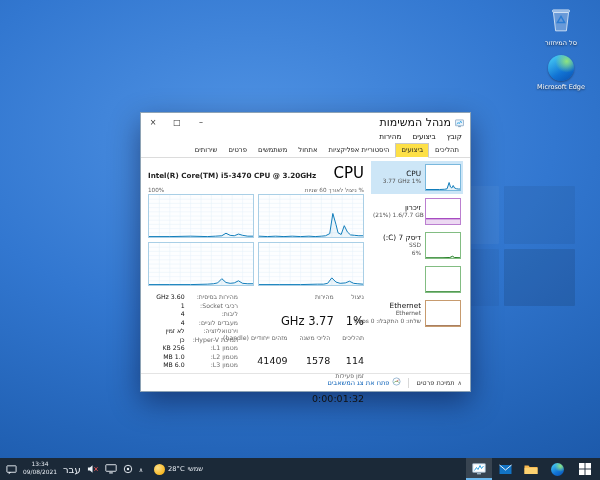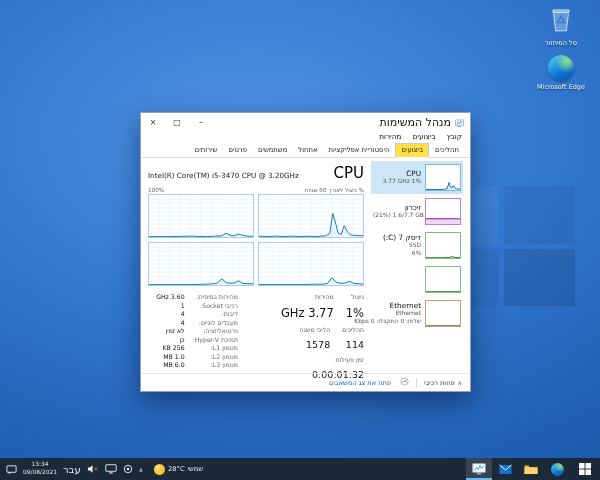--- a/index.html
+++ b/index.html
@@ -41,43 +41,43 @@
   .side-item.selected{background:#cde6f7;}
   .mini-chart{width:34px;height:25px;background:#fff;border:1px solid #999;flex:none;}
   .chart-svg{width:100%;height:100%;display:block;}
   .side-text{flex:1;min-width:0;text-align:right;}
   .side-title{font-size:7.3px;color:#111;line-height:1.3;}
   .side-line{font-size:5.9px;color:#555;line-height:1.35;unicode-bidi:plaintext;white-space:nowrap;}
 
   .main{flex:1;display:flex;flex-direction:column;min-width:0;}
   .cpu-header{display:flex;align-items:baseline;margin-top:3px;}
   .cpu-big{font-size:15px;color:#000;}
-  .cpu-device{font-size:7.2px;color:#222;margin-inline-start:auto;}
+  .cpu-device{font-size:7.2px;color:#222;margin-inline-start:auto;font-weight:bold;}
   .axis-row{display:flex;font-size:5.7px;color:#666;margin-top:5px;}
   .y-max{margin-inline-start:auto;}
   .chart-grid{display:grid;grid-template-columns:1fr 1fr;gap:4px;margin-top:1px;}
   .core-chart{height:42px;border:1px solid #a9cfe6;background:#fdfeff;}
 
   .stats{display:flex;gap:10px;margin-top:7px;flex:1;min-height:0;}
   .stats-right{width:116px;flex:none;}
   .stat-row{display:flex;gap:12px;}
   .stat-row + .stat-row{margin-top:6px;}
   .s-label{font-size:6.2px;color:#666;white-space:nowrap;}
-  .s-value{font-size:11.5px;color:#111;margin-top:6px;}
+  .s-value{font-size:11.5px;color:#111;margin-top:14px;}
   .stat-row.secondary .s-value{font-size:9.5px;}
   .details{flex:1;display:grid;grid-template-columns:max-content 42px;column-gap:8px;row-gap:1.5px;
     font-size:6.2px;align-content:start;}
   .d-lab{color:#6a6a6a;white-space:nowrap;}
   .d-val{color:#111;}
 
   .footer{height:17px;flex:none;border-top:1px solid #e4e4e4;display:flex;align-items:center;gap:7px;padding:0 8px;}
   .fewer{display:flex;align-items:center;gap:3px;font-size:6.6px;color:#333;}
   .caret{font-size:6px;color:#555;}
   .vdiv{width:1px;height:10px;background:#d8d8d8;}
-  .resmon{display:flex;align-items:center;gap:9px;font-size:6.6px;color:#0b61b8;}
+  .resmon{display:flex;align-items:center;gap:3px;font-size:6.6px;color:#0b61b8;}
 
   
   .taskbar{position:absolute;left:0;bottom:0;width:600px;height:22px;background:#1b2938;
     display:flex;align-items:center;direction:ltr;color:#e9eef4;}
   .tray{display:flex;align-items:center;gap:6px;padding:0 6px;height:100%;}
   .clock{font-size:5.9px;line-height:1.3;text-align:center;}
   .lang{font-size:10px;}
   .tray-ic{display:flex;align-items:center;justify-content:center;}
   .chev{font-size:6px;color:#e9eef4;}
   .weather{display:flex;align-items:center;gap:3px;padding:0 5px;height:100%;}
@@ -267,20 +267,24 @@
               </div>
               <div class="stat-row secondary">
                 <div class="stat-cell">
                   <div class="s-label">תהליכים</div>
                   <div class="s-value">114</div>
                 </div>
                 <div class="stat-cell">
                   <div class="s-label">הליכי משנה</div>
                   <div class="s-value">1578</div>
                 </div>
+                <div class="stat-cell">
+                  <div class="s-label">מזהים ייחודיים (handle)</div>
+                  <div class="s-value">41409</div>
+                </div>
               </div>
               <div class="stat-row secondary">
                 <div class="stat-cell">
                   <div class="s-label">זמן פעילות</div>
                   <div class="s-value">0:00:01:32</div>
                 </div>
               </div>
             </div>
           <div class="details">
               <span class="d-lab">מהירות בסיסית:</span>
@@ -302,21 +306,21 @@
               <span class="d-lab">מטמון L3:</span>
               <span class="d-val">6.0 MB</span>
             </div>
         </div>
       </div>
     </div>
 
     <div class="footer">
       <div class="fewer">
         <span class="caret">∧</span>
-        <span>פחות רכיבי</span>
+        <span>תמיכת פרטים</span>
       </div>
       <div class="vdiv"></div>
       <div class="resmon">
         <span>
           <svg width="9" height="9" viewBox="0 0 10 10">
             <circle cx="5" cy="5" r="4" fill="#fff" stroke="#7aa3c4" stroke-width="0.8"></circle>
             <path d="M2 6.5 a3.4 3.4 0 0 1 6 0" fill="none" stroke="#5aa85a" stroke-width="0.8"></path>
             <path d="M5 5 L7.3 3.2" stroke="#d9534f" stroke-width="0.9"></path>
           </svg>
         </span>

